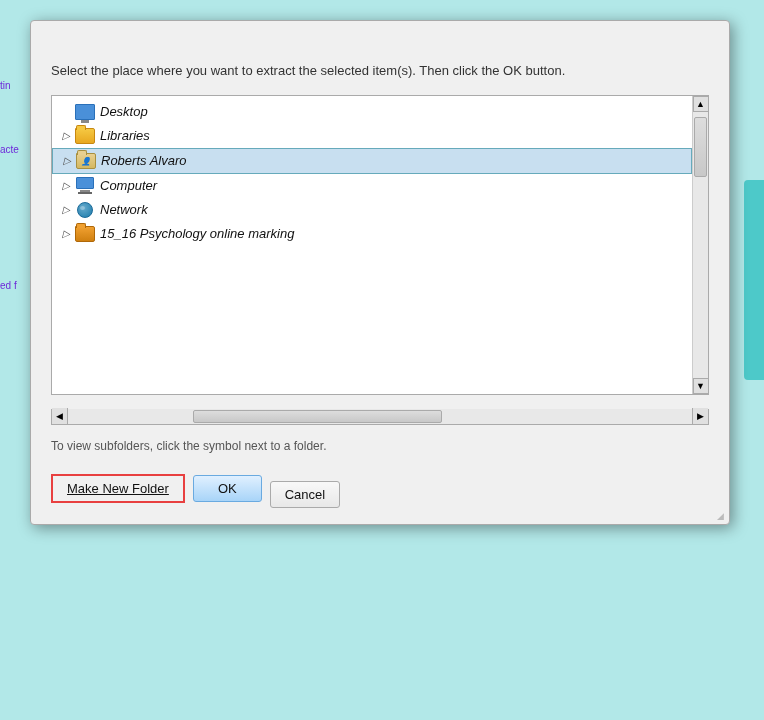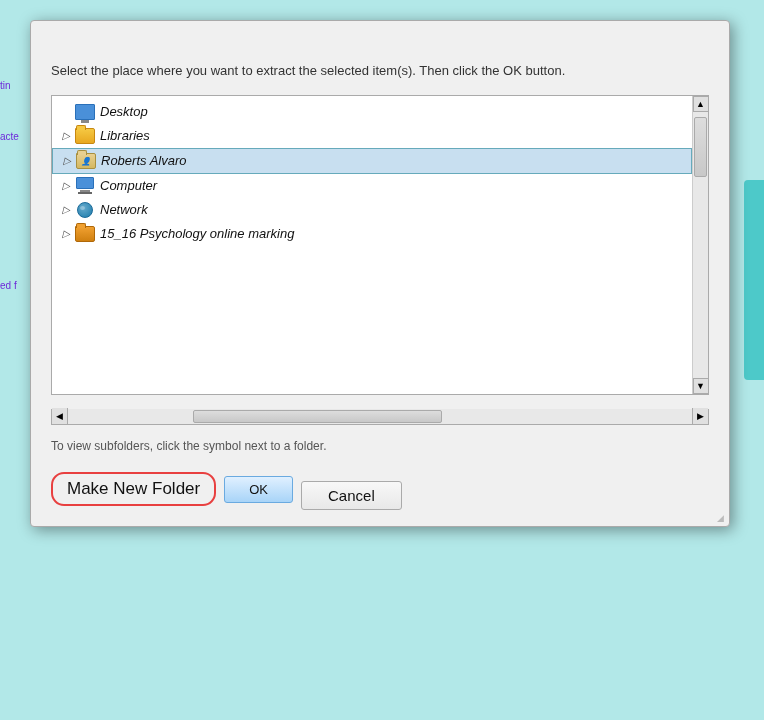--- a/index.html
+++ b/index.html
@@ -15,21 +15,21 @@
     }
 
     .background-text {
       position: absolute;
       color: #6d28d9;
       font-size: 10px;
       font-weight: normal;
     }
 
     .bg-text-1 { top: 80px; left: 0; }
-    .bg-text-2 { top: 131px; left: 0; }
+    .bg-text-2 { top: 144px; left: 0; }
     .bg-text-3 { top: 230px; left: 0; padding-left: 48px; }
     .bg-text-4 { top: 280px; left: 0; }
 
     .bg-right-bar {
       position: absolute;
       right: 0;
       top: 180px;
       width: 20px;
       height: 200px;
       background: #4dc9c9;
@@ -431,43 +431,44 @@
     .buttons-row {
       display: flex;
       align-items: center;
       gap: 8px;
     }
 
     .btn-make-folder {
       padding: 5px 14px;
       background: #f0f0f0;
       border: 2px solid #e84040;
-      border-radius: 13px;
-      font-size: 17px;
+      border-radius: 0;
+      font-size: 13px;
       color: #111;
       cursor: pointer;
       white-space: nowrap;
+      text-decoration: underline;
     }
 
     .btn-ok {
       padding: 5px 24px;
       background: linear-gradient(to bottom, #e0f0ff, #a8d4f8);
       border: 1px solid #6aaae0;
       border-radius: 3px;
       font-size: 13px;
       color: #111;
       cursor: pointer;
     }
 
     .btn-cancel {
-      padding: 5px 26px;
+      padding: 5px 14px;
       background: linear-gradient(to bottom, #f8f8f8, #e8e8e8);
       border: 1px solid #aaa;
       border-radius: 3px;
-      font-size: 15px;
+      font-size: 13px;
       color: #111;
       cursor: pointer;
       margin-top: 12px;
     }
 
     .resize-handle {
       position: absolute;
       bottom: 2px;
       right: 2px;
       width: 10px;

